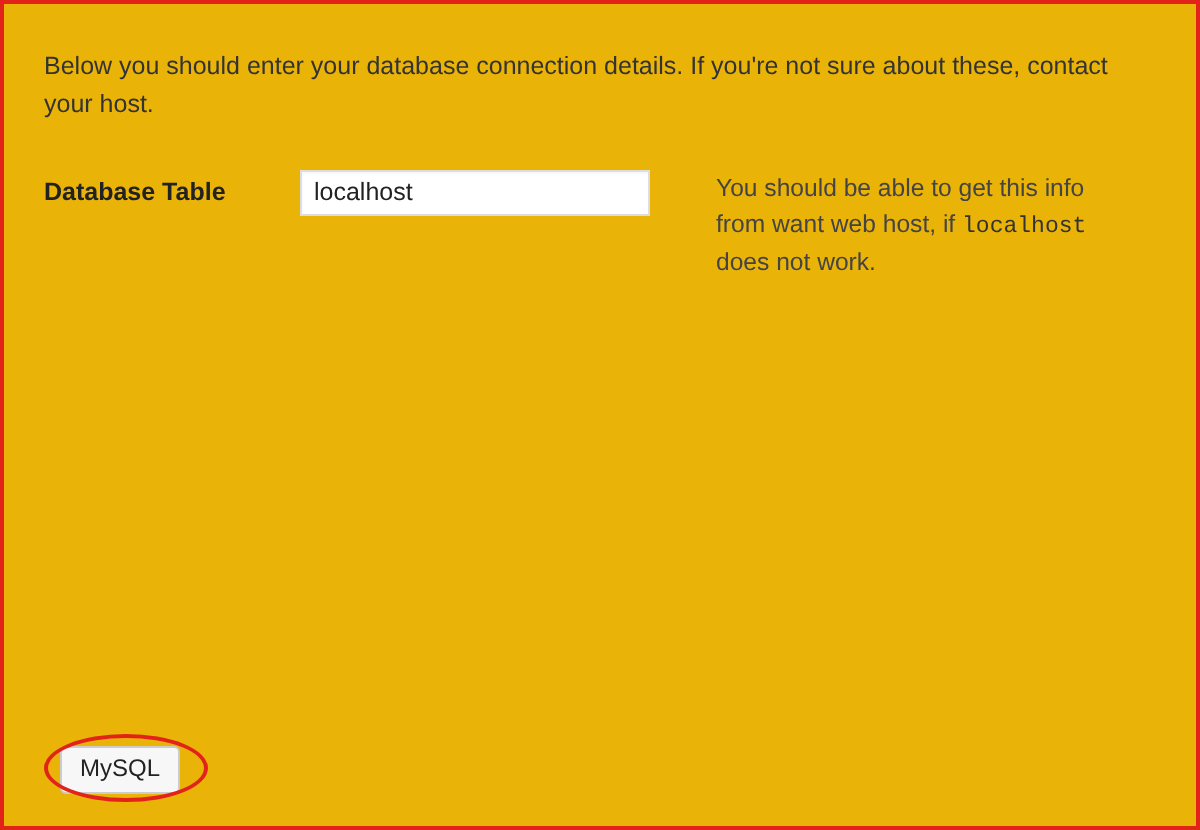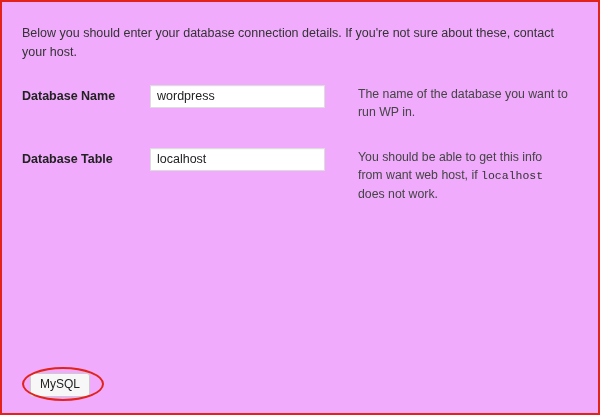--- a/index.html
+++ b/index.html
@@ -11,21 +11,21 @@
     height: 415px;
     background: #ffffff;
     font-family: "Liberation Sans", sans-serif;
     overflow: hidden;
   }
   .window {
     position: relative;
     box-sizing: border-box;
     width: 600px;
     height: 415px;
-    background: #f0abfc;
+    background: #eab308;
     border: 2px solid #e2231a;
     padding: 0;
   }
   .inner {
     box-sizing: border-box;
     padding: 22px 28px 0 20px;
   }
   .intro {
     font-size: 12.5px;
     color: #333333;
@@ -118,29 +118,20 @@
 </head>
 <body>
 
 <div class="window">
   <div class="inner">
 
     <p class="intro">Below you should enter your database connection details. If you're not sure about these, contact your host.</p>
 
     <table class="form-table">
       <tbody>
-        <tr>
-          <td class="label-cell">Database Name</td>
-          <td class="input-cell">
-            <input class="txt" type="text" value="wordpress" style="">
-          </td>
-          <td class="desc-cell">
-            <span>The name of the database you want to run WP in.</span>
-          </td>
-        </tr>
 
 
 
         <tr>
           <td class="label-cell">Database Table</td>
           <td class="input-cell">
             <input class="txt" type="text" value="localhost" style="">
           </td>
           <td class="desc-cell">
             <span>You should be able to get this info from want web host, if </span><span class="mono">localhost</span><span> does not work.</span>

